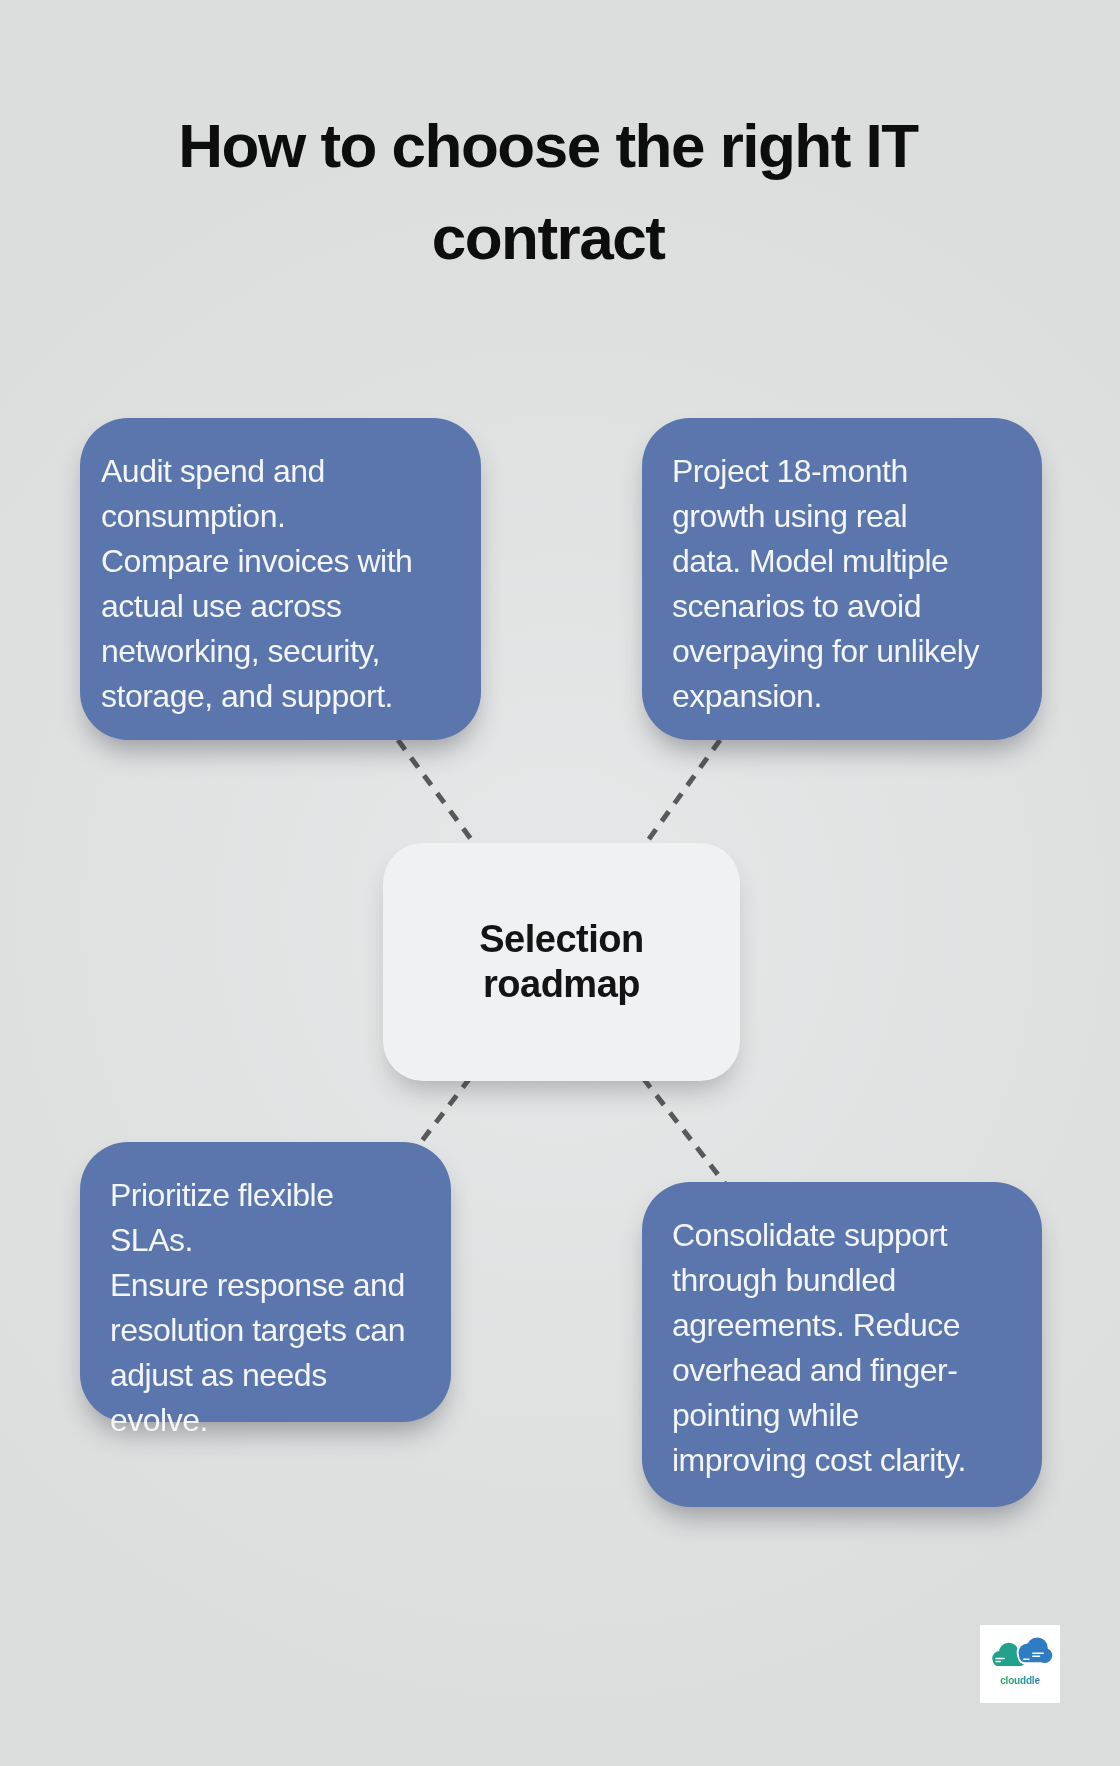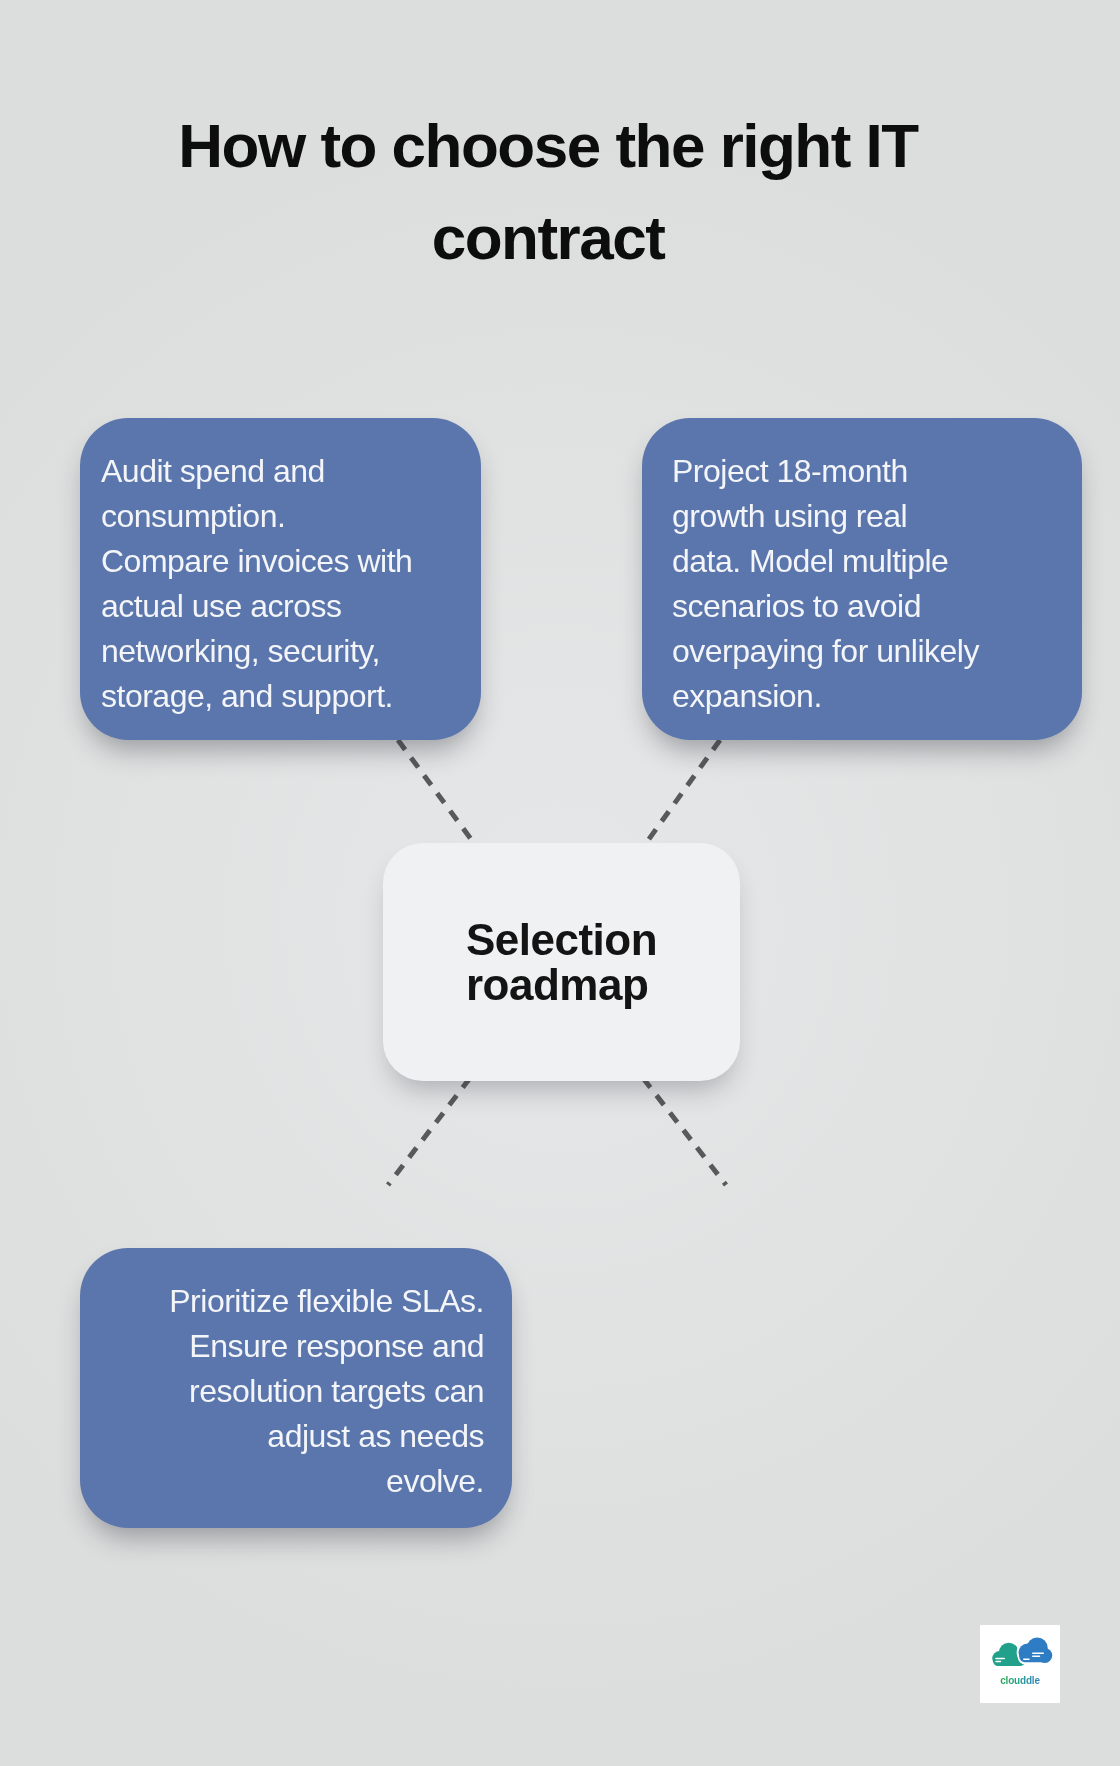--- a/index.html
+++ b/index.html
@@ -40,37 +40,38 @@
     padding:31px 28px 0 30px;
   }
   .node-text{
     color:#f3f5f8;
     font-size:32px;
     letter-spacing:-0.5px;
     line-height:45px;
     white-space:pre-line;
   }
   .node-tl{left:80px;  top:418px;  width:401px; height:322px;padding-left:21px;}
-  .node-tr{left:642px; top:418px;  width:440px; height:322px;}
-  .node-bl{left:80px;  top:1248px; width:432px; height:280px;text-align:right;}
+  .node-tr{left:642px; top:418px;  width:400px; height:322px;}
+  .node-bl{left:80px;  top:1142px; width:371px; height:280px;}
   .node-br{left:642px; top:1182px; width:400px; height:325px;}
   .center-node{
     position:absolute;
     left:383px; top:843px; width:357px; height:238px;
     background:#f0f1f3;
     border-radius:40px;
     box-shadow:0 16px 26px -8px rgba(45,50,60,0.30);
     display:flex; align-items:center; justify-content:center;
     box-sizing:border-box;
   }
   .center-label{
-    font-size:44px;
+    font-size:38px;
     font-weight:bold;
     line-height:45px;
     color:#141414;
+    text-align:center;
     white-space:pre-line;
     letter-spacing:-0.5px;
   }
   .logo-card{
     position:absolute;
     left:980px; top:1625px; width:80px; height:78px;
     background:#ffffff;
     display:flex; flex-direction:column; align-items:center; justify-content:flex-start;
     box-sizing:border-box;
     padding-top:9px;
@@ -126,20 +127,28 @@
   </div>
 
   <div class="node node-bl">
     <div class="node-text">Prioritize flexible SLAs.
 Ensure response and
 resolution targets can
 adjust as needs
 evolve.</div>
   </div>
 
+  <div class="node node-br">
+    <div class="node-text">Consolidate support
+through bundled
+agreements. Reduce
+overhead and finger-
+pointing while
+improving cost clarity.</div>
+  </div>
 
   <div class="logo-card">
     <svg width="66" height="40" viewBox="0 0 88 52">
 
       <g fill="#21a08b">
         <circle cx="17" cy="32" r="10"></circle>
         <circle cx="29" cy="24" r="13"></circle>
         <circle cx="42" cy="31" r="10"></circle>
         <rect x="8" y="28" width="43" height="14" rx="7"></rect>
       </g>

